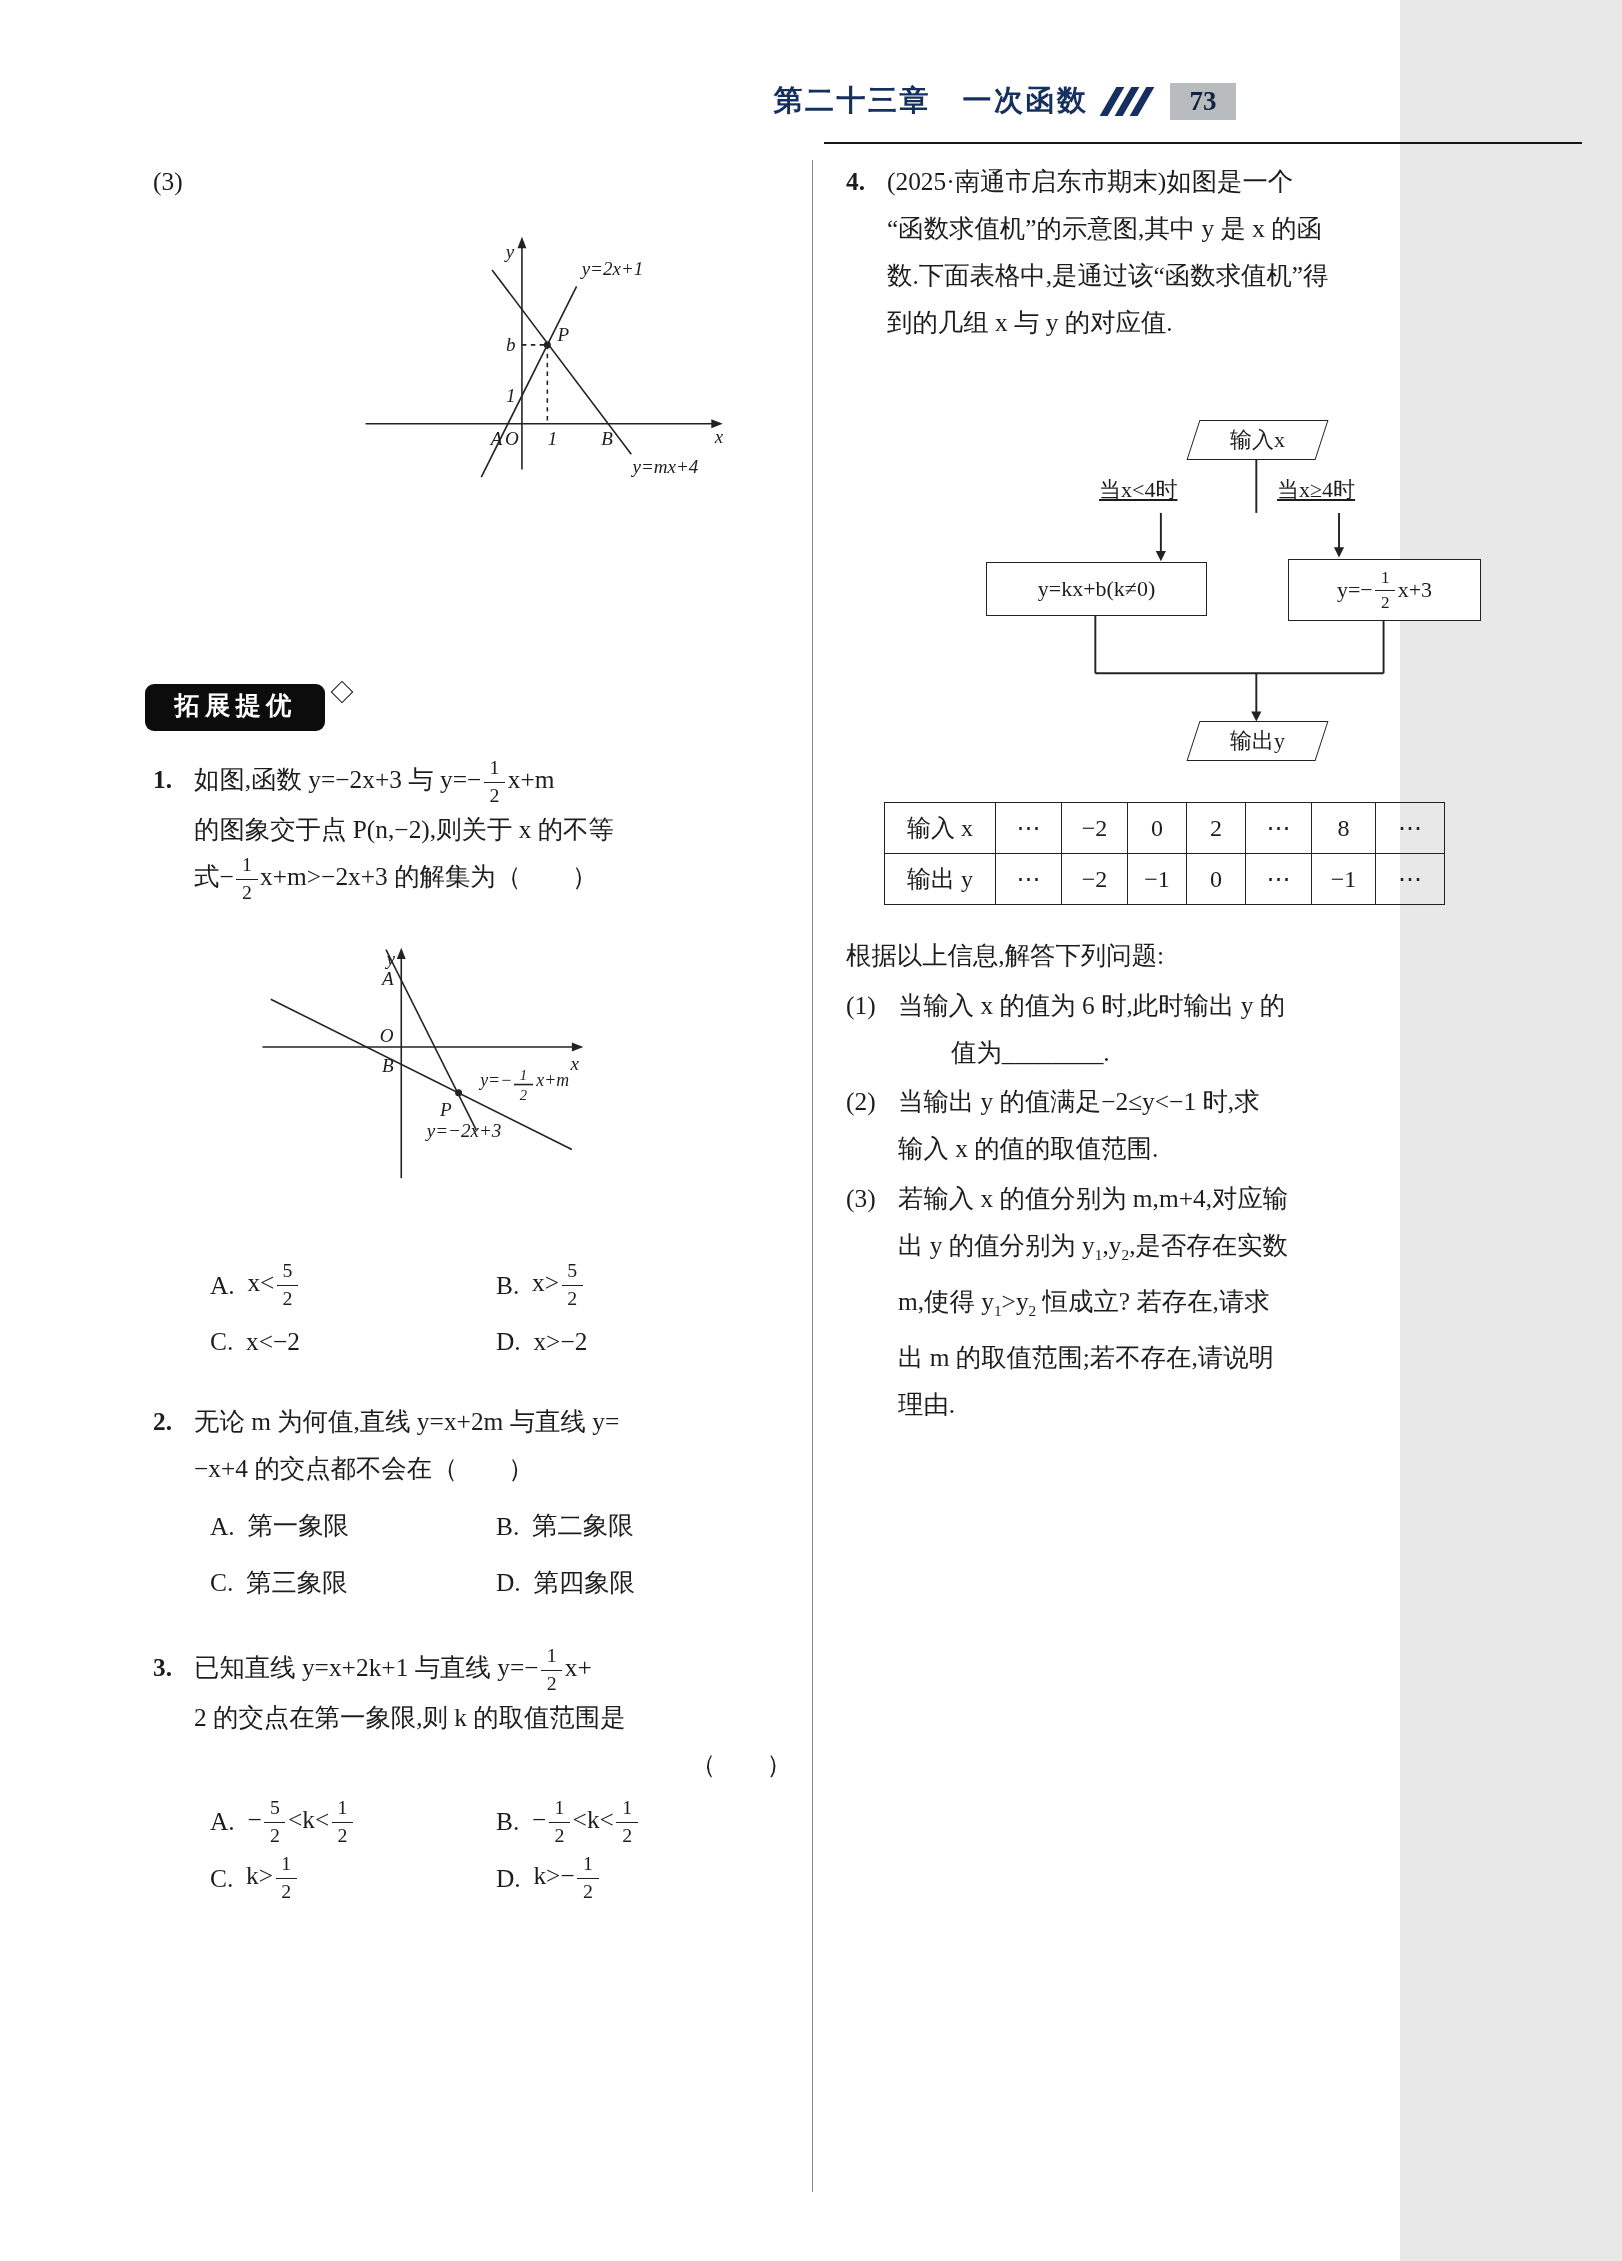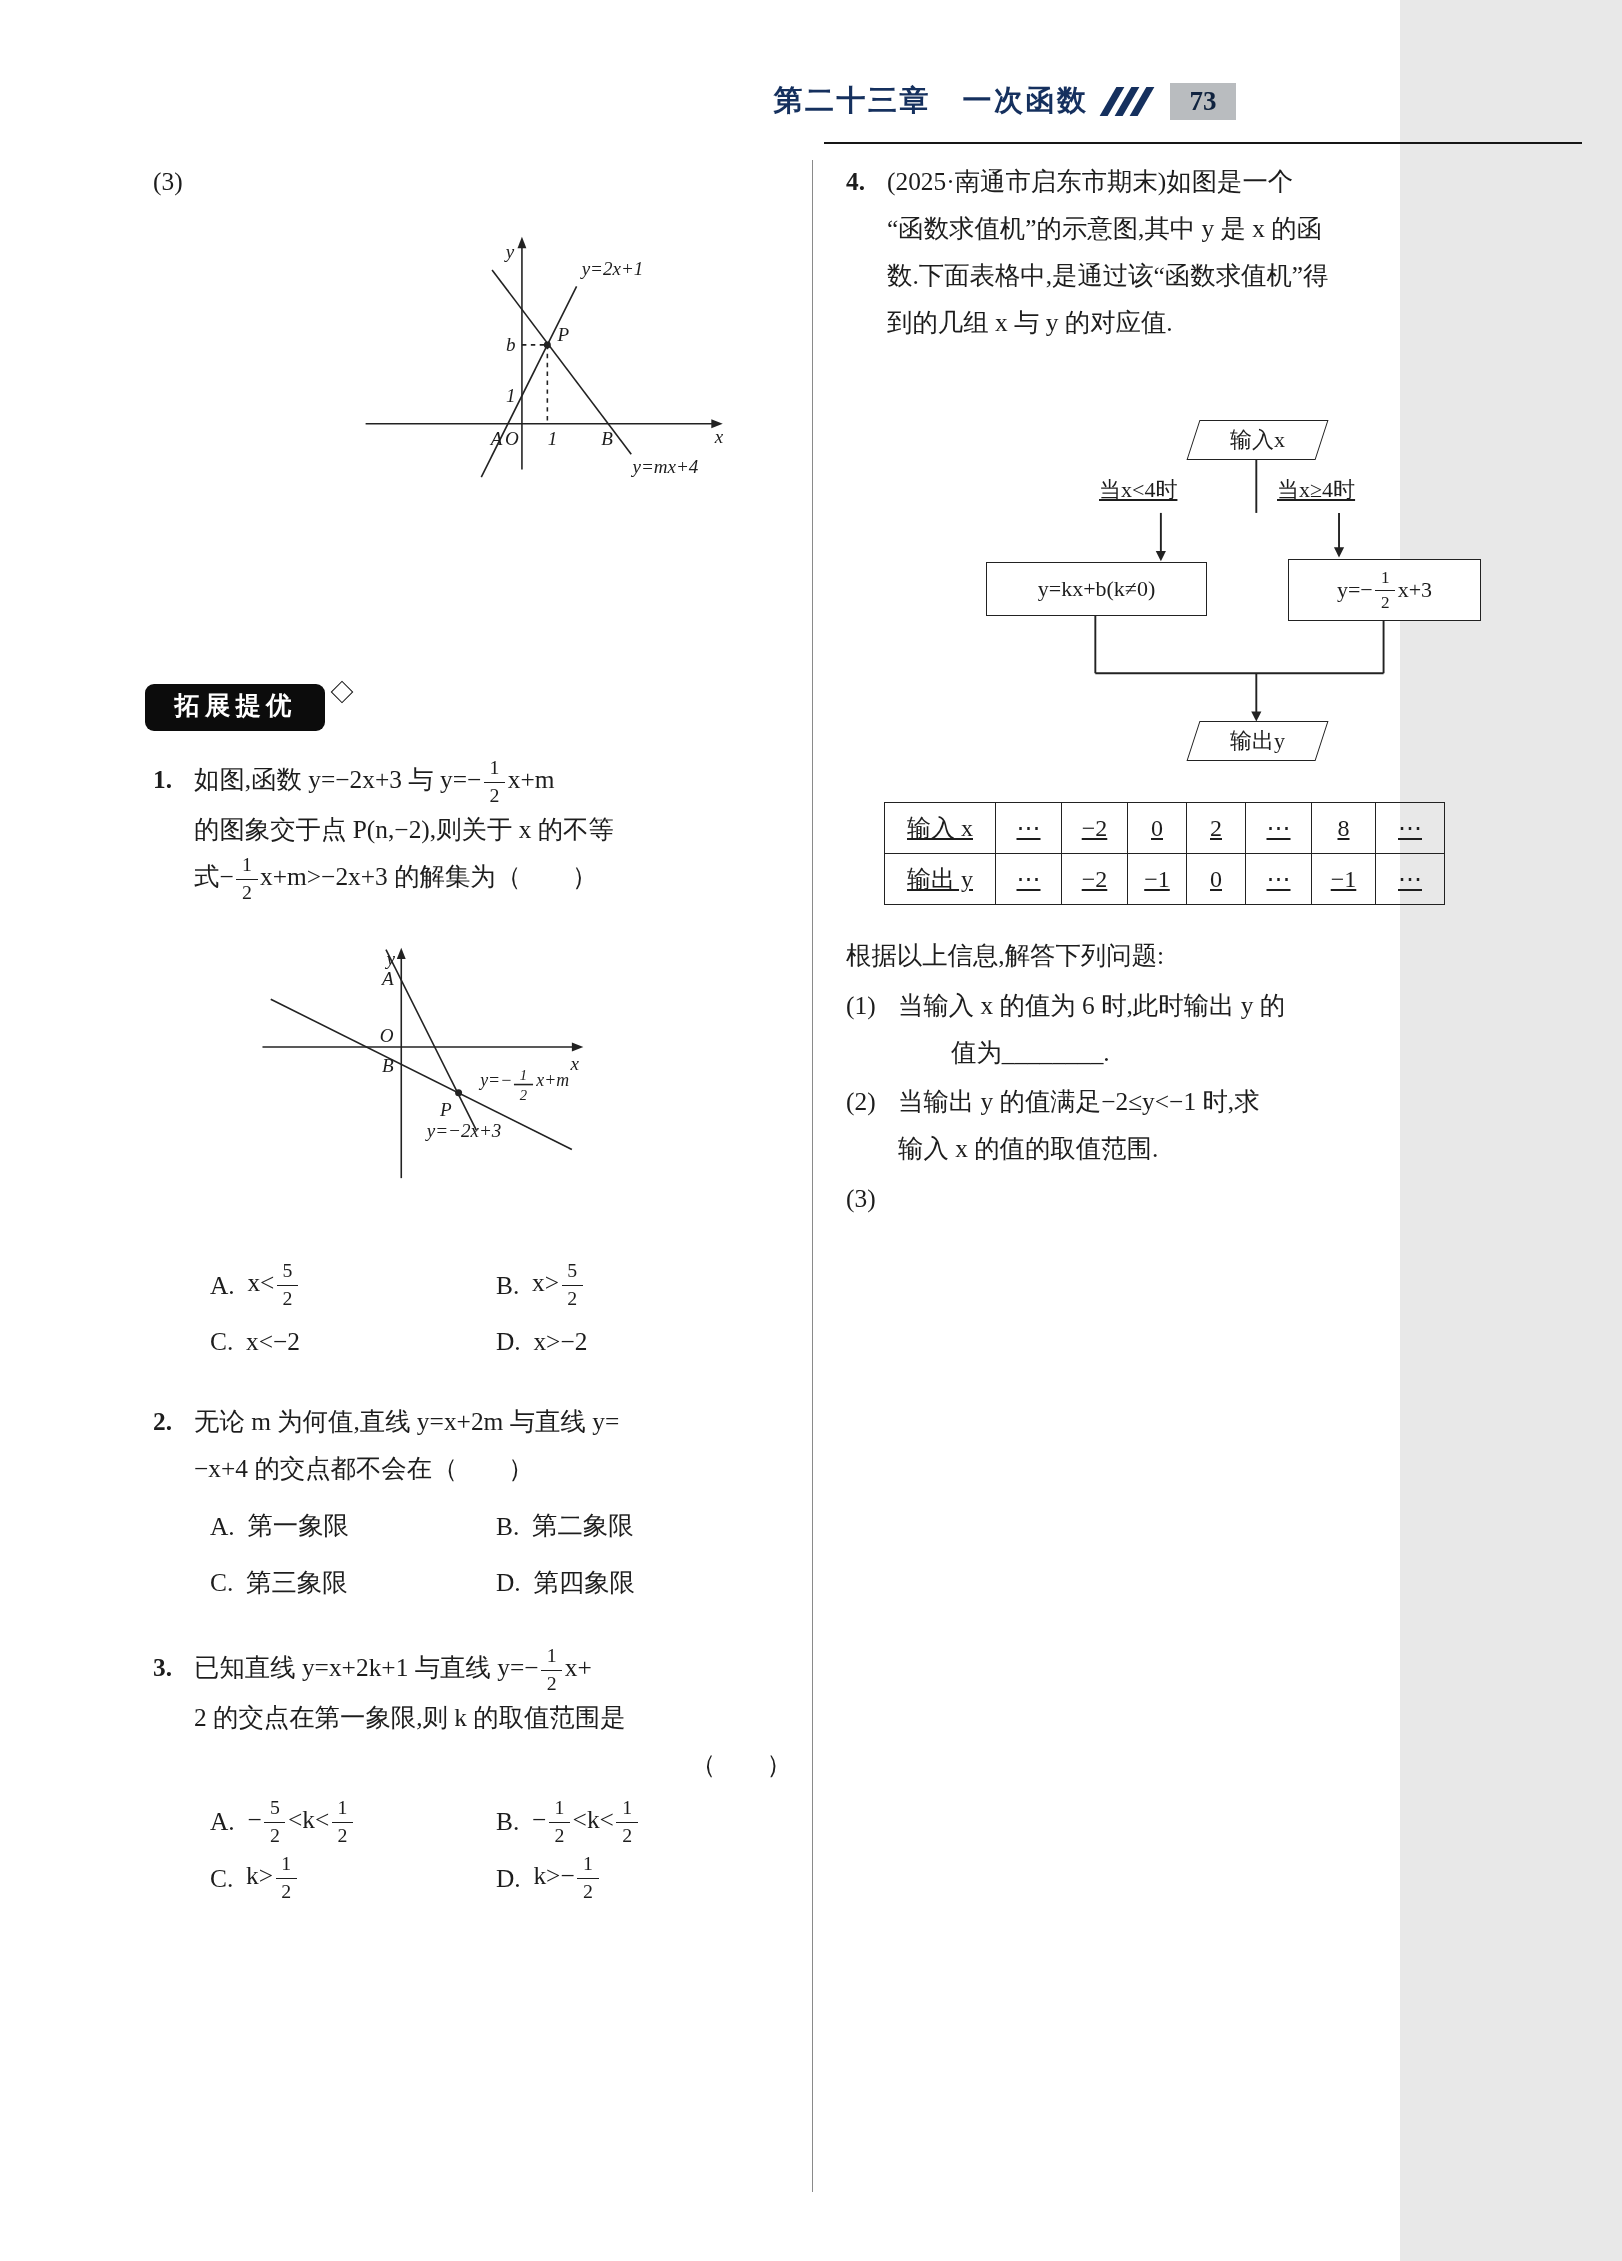--- a/index.html
+++ b/index.html
@@ -50,21 +50,21 @@
   
   .flow{position:relative;width:649px;height:382px;margin:51px 0 0 19px;font-size:22px;}
   .flow svg{position:absolute;left:0;top:0;}
   .pgram{position:absolute;border:1.9px solid #222;display:flex;align-items:center;justify-content:center;
          transform:skewX(-18deg);background:#fff;}
   .pgram>span{transform:skewX(18deg);}
   .flow-cond{position:absolute;white-space:nowrap;text-decoration:underline;}
   .flow-box{position:absolute;border:1.9px solid #222;display:flex;align-items:center;justify-content:center;
             white-space:nowrap;background:#fff;}
   
-  .io-table{border-collapse:collapse;margin:23px 16px 0 38px;font-size:24px;table-layout:fixed;text-decoration:underline;}
+  .io-table{border-collapse:collapse;margin:23px 16px 0 38px;font-size:24px;table-layout:fixed;}
   .io-table td{border:1.6px solid #222;text-align:center;height:50px;padding:0 3.8px;white-space:nowrap;}
   .intro-line{margin-top:27px;}
   .q{margin-top:2.5px;}
 </style>
 </head>
 <body>
 
 <div class="page">
 
   <header class="hdr">
@@ -365,17 +365,24 @@
     <div class="hang q">
       <span class="marker">(2)</span>
       <div class="pbody">
         <div class="line">当输出 y 的值满足−2≤y&lt;−1 时,求</div>
         <div class="line">输入 x 的值的取值范围.</div>
       </div>
     </div>
 
     <div class="hang q">
       <span class="marker">(3)</span>
+      <div class="pbody">
+        <div class="line">若输入 x 的值分别为 m,m+4,对应输</div>
+        <div class="line">出 y 的值分别为 y<sub>1</sub>,y<sub>2</sub>,是否存在实数</div>
+        <div class="line">m,使得 y<sub>1</sub>&gt;y<sub>2</sub> 恒成立? 若存在,请求</div>
+        <div class="line">出 m 的取值范围;若不存在,请说明</div>
+        <div class="line">理由.</div>
+      </div>
     </div>
 
   </section>
 </div>
 
 
 </body></html>

